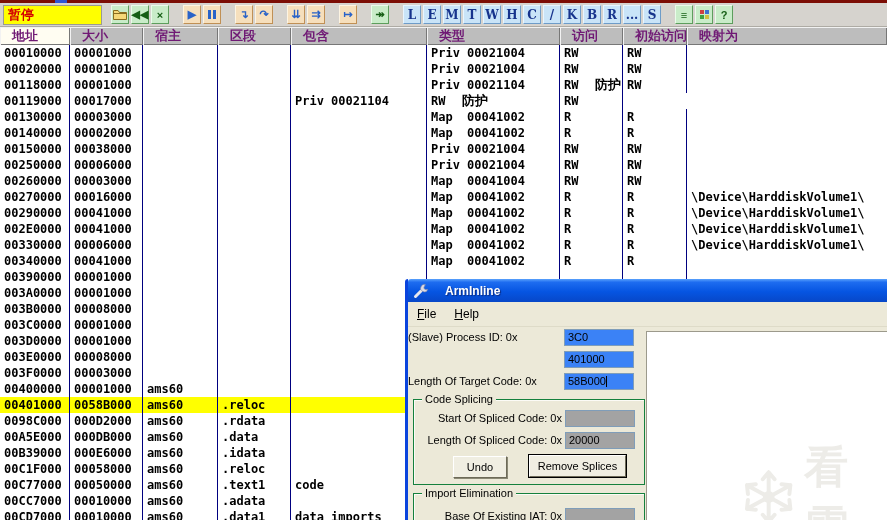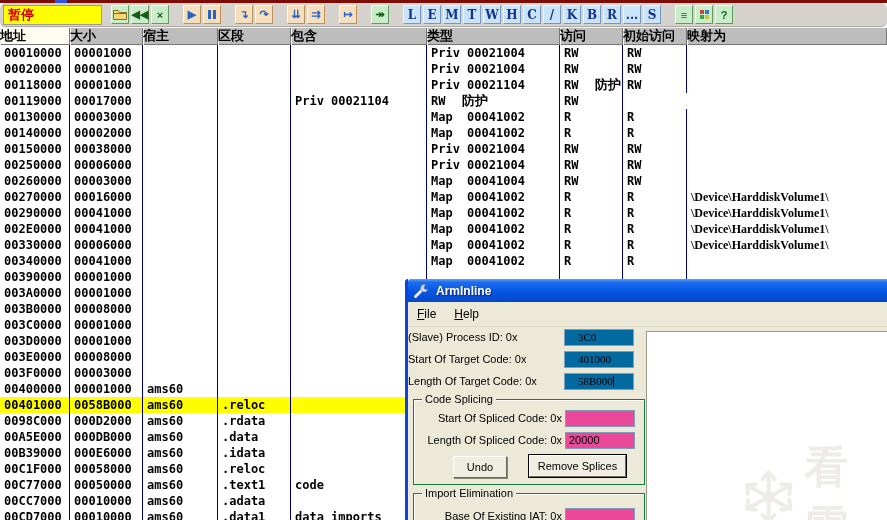--- a/index.html
+++ b/index.html
@@ -8,21 +8,20 @@
     background:#ffffff;font-family:"Liberation Sans",sans-serif;
   }
   
   #top-strip{position:absolute;left:0;top:0;width:887px;height:3px;background:#7c0d05;}
   #top-strip .notch{position:absolute;left:55px;top:0;width:12px;height:3px;background:#2f55d4;}
   
   #toolbar{
     position:absolute;left:0;top:3px;width:887px;height:24px;
     background:#d6d3ce;display:flex;align-items:center;padding-left:3px;box-sizing:border-box;
     border-bottom:1px solid #aeaba4;
-    border-radius:6px;
   }
   #status-box{
     width:93px;height:18px;background:#ffff00;border:1px solid #9a9a93;
     color:#d40000;font-weight:bold;font-size:13px;line-height:18px;padding-left:4px;
     font-family:"DejaVu Sans",sans-serif;flex:0 0 auto;
   }
   .tb{
     width:18px;height:19px;margin-left:2px;flex:0 0 auto;
     display:flex;align-items:center;justify-content:center;
     font-size:11px;font-weight:bold;cursor:default;box-sizing:border-box;
@@ -36,72 +35,72 @@
   .tb .sq{display:inline-block;width:4px;height:4px;margin:0;}
   .tb-gap{width:12px;flex:0 0 auto;}
   .tb-gap-s{width:7px;flex:0 0 auto;}
   
   #mem-header{
     position:absolute;left:0;top:27px;width:887px;height:18px;display:grid;
     grid-template-columns:70px 73px 75px 73px 136px 133px 63px 64px 200px;
     font-family:"DejaVu Sans",sans-serif;font-weight:bold;font-size:13px;
   }
   .h-cell{
-    background:#bdbdbd;color:#000000;line-height:18px;padding-left:0;overflow:hidden;white-space:nowrap;
+    background:#bdbdbd;color:#701a75;line-height:18px;padding-left:12px;overflow:hidden;white-space:nowrap;
     box-shadow:inset 1px 1px 0 #f2f2f2, inset -1px -1px 0 #777;
   }
   .h-cell.sorted{background:#fffdf2;}
   #mem-body{position:absolute;left:0;top:45px;width:887px;height:475px;overflow:hidden;}
   .t-row{
     display:grid;height:16px;
     grid-template-columns:70px 73px 75px 73px 136px 133px 63px 64px 200px;
     font-family:"DejaVu Sans Mono",monospace;font-weight:bold;font-size:12px;line-height:16px;color:#000;
   }
   .t-row.sel{background:#ffff00;}
   .t-cell{border-right:1px solid #00007f;padding-left:4px;overflow:hidden;white-space:pre;position:relative;box-sizing:border-box;}
-  .t-cell.last{border-right:none;font-family:Liberation Serif, serif;}
+  .t-cell.last{border-right:none;}
   .t-cell .note{position:absolute;left:35px;top:0;width:27px;overflow:hidden;white-space:nowrap;
     font-family:"DejaVu Sans",sans-serif;font-size:13px;}
   
   #dialog{
     position:absolute;left:405px;top:279px;width:482px;height:241px;z-index:10;
     border-left:3px solid #0a44dd;border-top-left-radius:3px;overflow:hidden;
     font-family:"Liberation Sans",sans-serif;
   }
   #dlg-titlebar{
     height:23px;background:linear-gradient(180deg,#5aa2fc 0%,#1d6cf0 14%,#0655e2 55%,#0747c8 100%);
     display:flex;align-items:center;padding-left:5px;border-top-left-radius:3px;
   }
-  #dlg-title{color:#fff;font-weight:bold;font-size:12px;margin-left:7px;text-shadow:1px 1px 1px #0a2a80;}
+  #dlg-title{color:#fff;font-weight:bold;font-size:12px;margin-left:16px;text-shadow:1px 1px 1px #0a2a80;}
   #dlg-menubar{height:24px;background:#ece9d8;display:flex;align-items:center;padding-left:9px;
     border-bottom:1px solid #dedbc8;}
   .menu-item{font-size:12px;color:#000;margin-right:18px;}
   .menu-item u{text-decoration:underline;}
   #dlg-body{position:relative;height:194px;background:#ece9d8;}
   #dlg-white-panel{
     position:absolute;left:238px;top:4px;width:260px;height:210px;background:#ffffff;
     border-left:1px solid #9c9a8c;border-top:1px solid #9c9a8c;
   }
   .fld-label{position:absolute;left:0;width:154px;text-align:left;font-size:11px;color:#000;line-height:17px;}
   .fld-input{
-    position:absolute;left:156px;width:70px;height:17px;background:#0369a1;border:1px solid #7f9db9;
-    font-size:11px;line-height:15px;padding-left:13px;box-sizing:border-box;overflow:hidden;white-space:nowrap;
-    font-family:Liberation Serif, serif;color:#000;
+    position:absolute;left:156px;width:70px;height:17px;background:#3b82f6;border:1px solid #7f9db9;
+    font-size:11px;line-height:15px;padding-left:3px;box-sizing:border-box;overflow:hidden;white-space:nowrap;
+    font-family:Liberation Sans, sans-serif;color:#000;
   }
   .caret{display:inline-block;width:1px;height:11px;background:#000;vertical-align:-2px;}
   .groupbox{
     position:absolute;left:5px;width:232px;box-sizing:border-box;
     border:1px solid #15803d;box-shadow:inset 1px 1px 0 #fcfbf6;
   }
   .group-legend{
     position:absolute;left:8px;top:-8px;background:#ece9d8;padding:0 3px;font-size:11px;color:#000;line-height:15px;
   }
   .g-label{position:absolute;left:0;width:148px;text-align:right;font-size:11px;color:#000;line-height:17px;}
   .g-input{
-    position:absolute;left:151px;width:70px;height:17px;background:#ec4899;border:1px solid #7f9db9;
+    position:absolute;left:151px;width:70px;height:17px;background:#a3a3a3;border:1px solid #7f9db9;
     font-size:11px;line-height:15px;padding-left:3px;box-sizing:border-box;font-family:"Liberation Sans",sans-serif;
   }
   .dlg-btn{
     position:absolute;height:22px;background:#f0eee2;font-size:11px;color:#000;
     border:1px solid;border-color:#ffffff #6d6a58 #6d6a58 #ffffff;
     box-shadow:1px 1px 0 #8a8875;display:flex;align-items:center;justify-content:center;box-sizing:border-box;
   }
   .dlg-btn.default{outline:1px solid #000;}
   
   #watermark{
@@ -544,21 +543,20 @@
               <path d="M48 17 L4 41 M48 17 l-9 -1 M48 17 l-1 9 M4 41 l9 1 M4 41 l1 -9"></path>
             </g>
             <circle cx="26" cy="29" r="6" fill="#edece8"></circle>
           </svg>
           <span class="wm-text">看雪</span>
         </div>
       </div>
 
       <span class="fld-label" style="top:2px">(Slave) Process ID: 0x</span>
       <span class="fld-input" style="top:2px">3C0</span>
-      <span class="fld-label" style="top:24px">Start Of Target Code: 0x</span>
       <span class="fld-input" style="top:24px">401000</span>
       <span class="fld-label" style="top:46px">Length Of Target Code: 0x</span>
       <span class="fld-input" style="top:46px"><span>58B000</span><span class="caret"></span></span>
 
       <div class="groupbox" style="top:72px;height:86px;">
         <span class="group-legend">Code Splicing</span>
         <span class="g-label" style="top:10px">Start Of Spliced Code: 0x</span>
         <span class="g-input" style="top:10px"></span>
         <span class="g-label" style="top:32px">Length Of Spliced Code: 0x</span>
         <span class="g-input" style="top:32px">20000</span>

